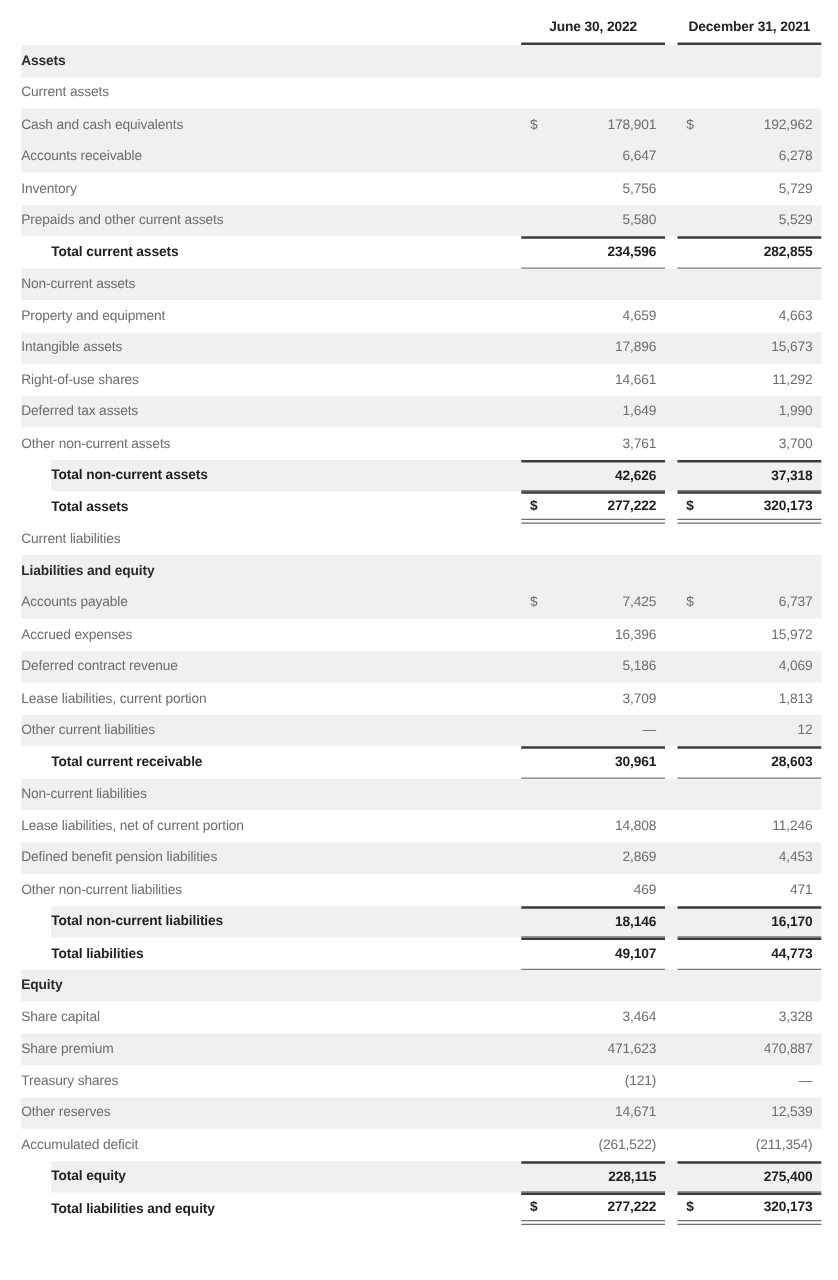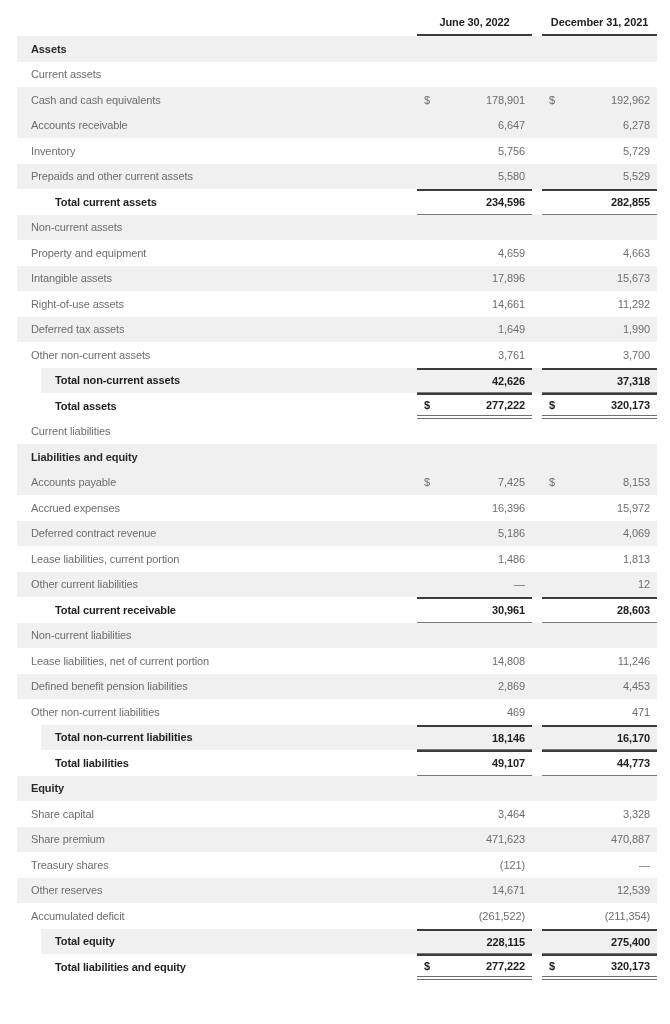--- a/index.html
+++ b/index.html
@@ -22,21 +22,21 @@
     display: flex;
     align-items: stretch;
     height: 25.5px;
     font-size: 11px;
     color: #6d6d6d;
     letter-spacing: -0.1px;
   }
   .row.stripe { background: #f0f0f0; }
   .lbl {
     flex: 1;
-    padding-left: 14px;
+    padding-left: 0;
     display: flex;
     align-items: center;
     white-space: nowrap;
   }
   .num {
     width: 115px;
     box-sizing: border-box;
     padding: 0 7px;
     display: flex;
     align-items: center;
@@ -173,21 +173,21 @@
           <div class="lbl">Intangible assets</div>
           <div class="num">
             <span class="val">17,896</span>
           </div>
           <div class="gap"></div>
           <div class="num">
             <span class="val">15,673</span>
           </div>
         </div>
         <div class="row item">
-          <div class="lbl">Right-of-use assets</div>
+          <div class="lbl">Right-of-use shares</div>
           <div class="num">
             <span class="val">14,661</span>
           </div>
           <div class="gap"></div>
           <div class="num">
             <span class="val">11,292</span>
           </div>
         </div>
         <div class="row item stripe">
           <div class="lbl">Deferred tax assets</div>
@@ -245,21 +245,21 @@
         </div>
         <div class="row item stripe">
           <div class="lbl">Accounts payable</div>
           <div class="num">
             <span class="dollar">$</span>
             <span class="val">7,425</span>
           </div>
           <div class="gap"></div>
           <div class="num">
             <span class="dollar">$</span>
-            <span class="val">8,153</span>
+            <span class="val">6,737</span>
           </div>
         </div>
         <div class="row item">
           <div class="lbl">Accrued expenses</div>
           <div class="num">
             <span class="val">16,396</span>
           </div>
           <div class="gap"></div>
           <div class="num">
             <span class="val">15,972</span>
@@ -271,21 +271,21 @@
             <span class="val">5,186</span>
           </div>
           <div class="gap"></div>
           <div class="num">
             <span class="val">4,069</span>
           </div>
         </div>
         <div class="row item">
           <div class="lbl">Lease liabilities, current portion</div>
           <div class="num">
-            <span class="val">1,486</span>
+            <span class="val">3,709</span>
           </div>
           <div class="gap"></div>
           <div class="num">
             <span class="val">1,813</span>
           </div>
         </div>
         <div class="row item stripe">
           <div class="lbl">Other current liabilities</div>
           <div class="num">
             <span class="val">—</span>

